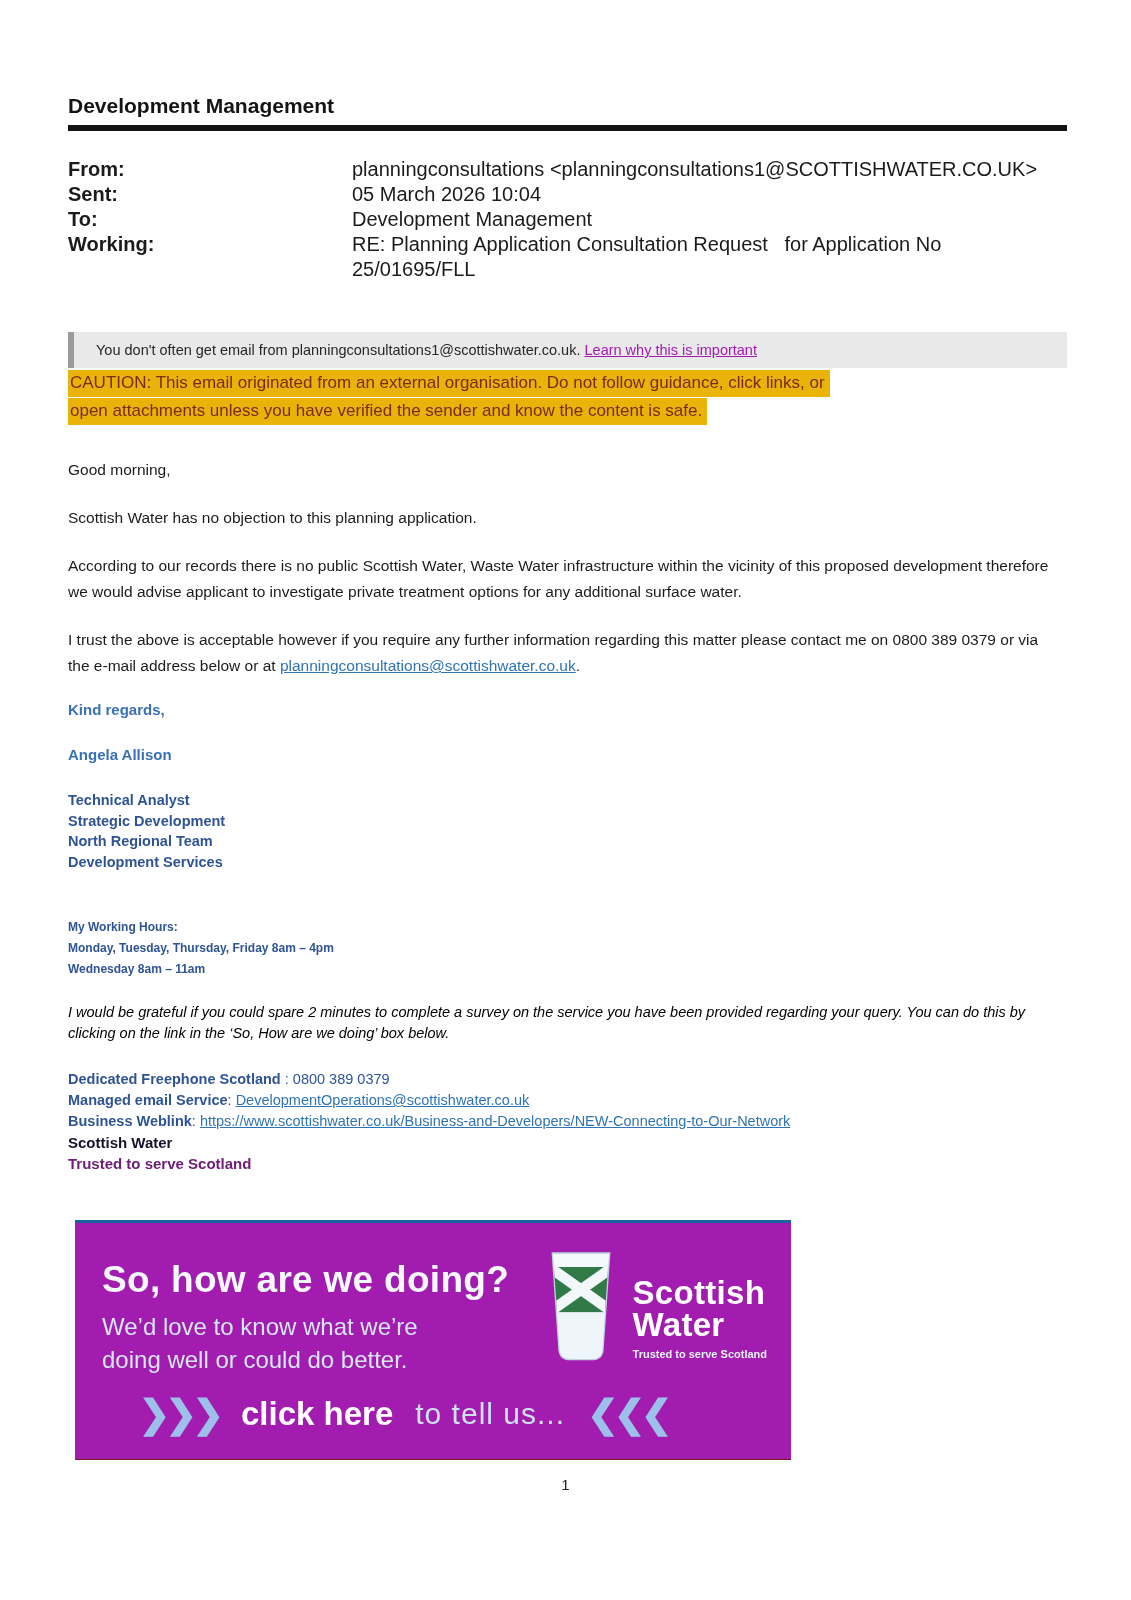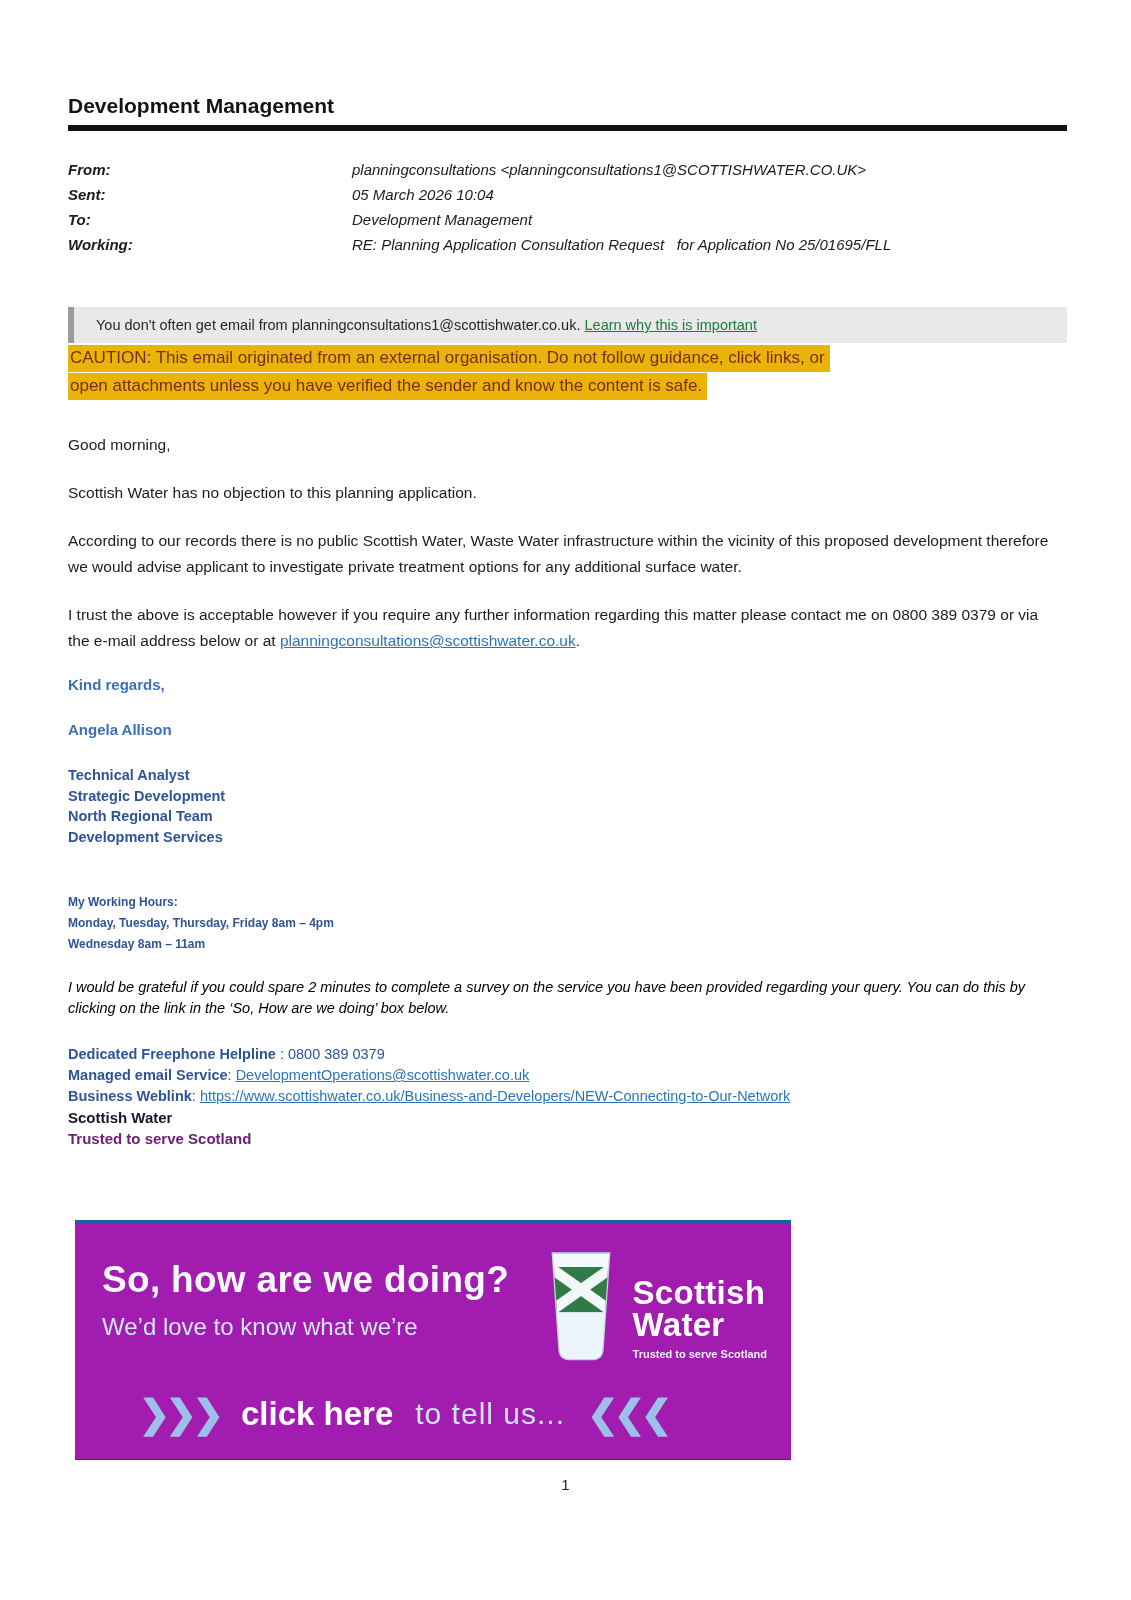--- a/index.html
+++ b/index.html
@@ -11,33 +11,33 @@
     position:relative;
     overflow:hidden;
   }
   .content { padding:94px 64px 0 68px; }
 
   
   .doc-title { font-size:21px; font-weight:bold; color:#141414; }
   .title-rule { height:6px; background:#131313; margin-top:7px; }
 
   .fields { margin-top:26px; }
-  .field-row { display:flex; font-size:15px; line-height:25px; color:#1b1b1b;font-style:italic; }
+  .field-row { display:flex; font-size:20px; line-height:25px; color:#1b1b1b; }
   .field-label { width:284px; font-weight:bold; flex:none; }
   .field-value { white-space:pre-wrap; }
 
   
   .notice {
     margin-top:50px;
     background:#e9e9e9;
     border-left:6px solid #9b9b9b;
     padding:10px 12px 10px 22px;
     font-size:14.5px; color:#262626;
   }
-  .notice .link { color:#15803d; text-decoration:underline; }
+  .notice .link { color:#a21caf; text-decoration:underline; }
 
   .caution { margin-top:2px; font-size:17px; line-height:20px; }
   .caution .line { margin-bottom:1px; }
   .caution .hl {
     background:#eab308; color:#7a2c1a;
     padding:3px 5px 4px 2px;
     display:inline-block;
   }
 
   
@@ -148,40 +148,41 @@
   <div class="sig-hours">
     <div>My Working Hours:</div>
     <div>Monday, Tuesday, Thursday, Friday 8am – 4pm</div>
     <div>Wednesday 8am – 11am</div>
   </div>
 
   <div class="survey-note">I would be grateful if you could spare 2 minutes to complete a survey on the service you have been provided regarding your query. You can do this by clicking on the link in the ‘So, How are we doing’ box below.</div>
 
   <div class="contact">
     <div>
-      <span class="lbl">Dedicated Freephone Helpline</span><span class="val"> : </span><span class="val">0800 389 0379</span>
+      <span class="lbl">Dedicated Freephone Scotland</span><span class="val"> : </span><span class="val">0800 389 0379</span>
     </div>
     <div>
       <span class="lbl">Managed email Service</span><span class="val">: </span><span class="lnk">DevelopmentOperations@scottishwater.co.uk</span>
     </div>
     <div>
       <span class="lbl">Business Weblink</span><span class="val">: </span><span class="lnk">https://www.scottishwater.co.uk/Business-and-Developers/NEW-Connecting-to-Our-Network</span>
     </div>
   </div>
 
   <div class="company">Scottish Water</div>
   <div class="tagline">Trusted to serve Scotland</div>
 
 </div>
 
 <div class="promo">
   <div class="promo-left">
     <div class="promo-headline">So, how are we doing?</div>
     <div class="promo-sub">
       <div>We’d love to know what we’re</div>
+      <div>doing well or could do better.</div>
     </div>
   </div>
 
   <div class="promo-logo">
     <svg class="glass" viewBox="0 0 60 84" xmlns="http://www.w3.org/2000/svg">
       <defs>
         <clipPath id="glassClip">
           <path d="M9,2 L51,2 L46,74 Q45.5,81 38,81 L22,81 Q14.5,81 14,74 Z"></path>
         </clipPath>
       </defs>

